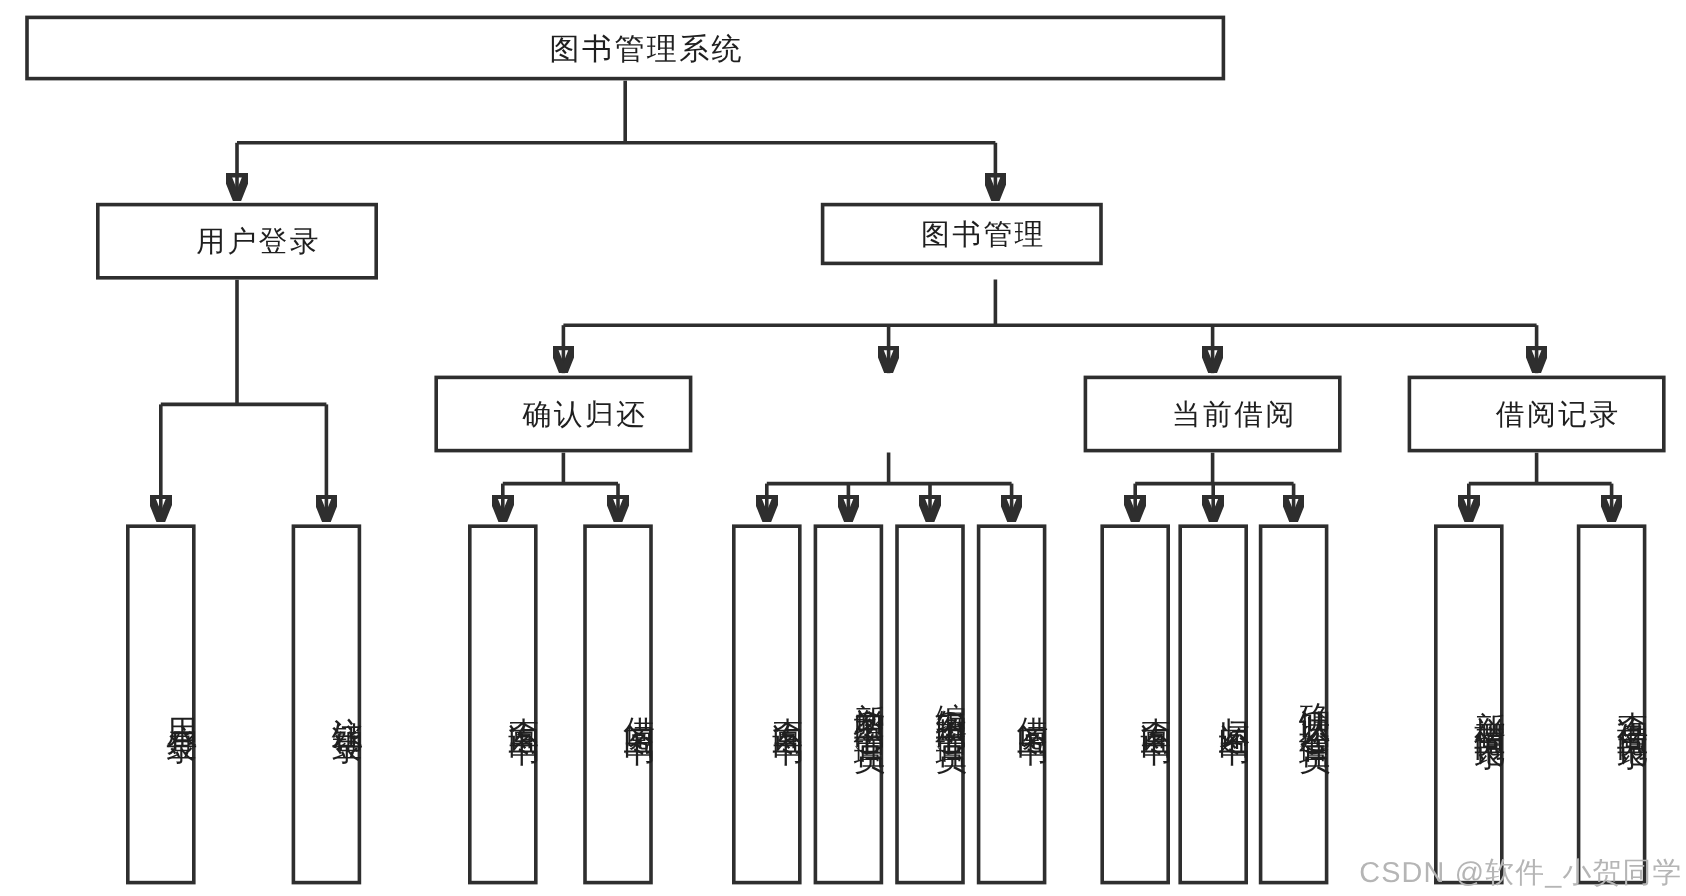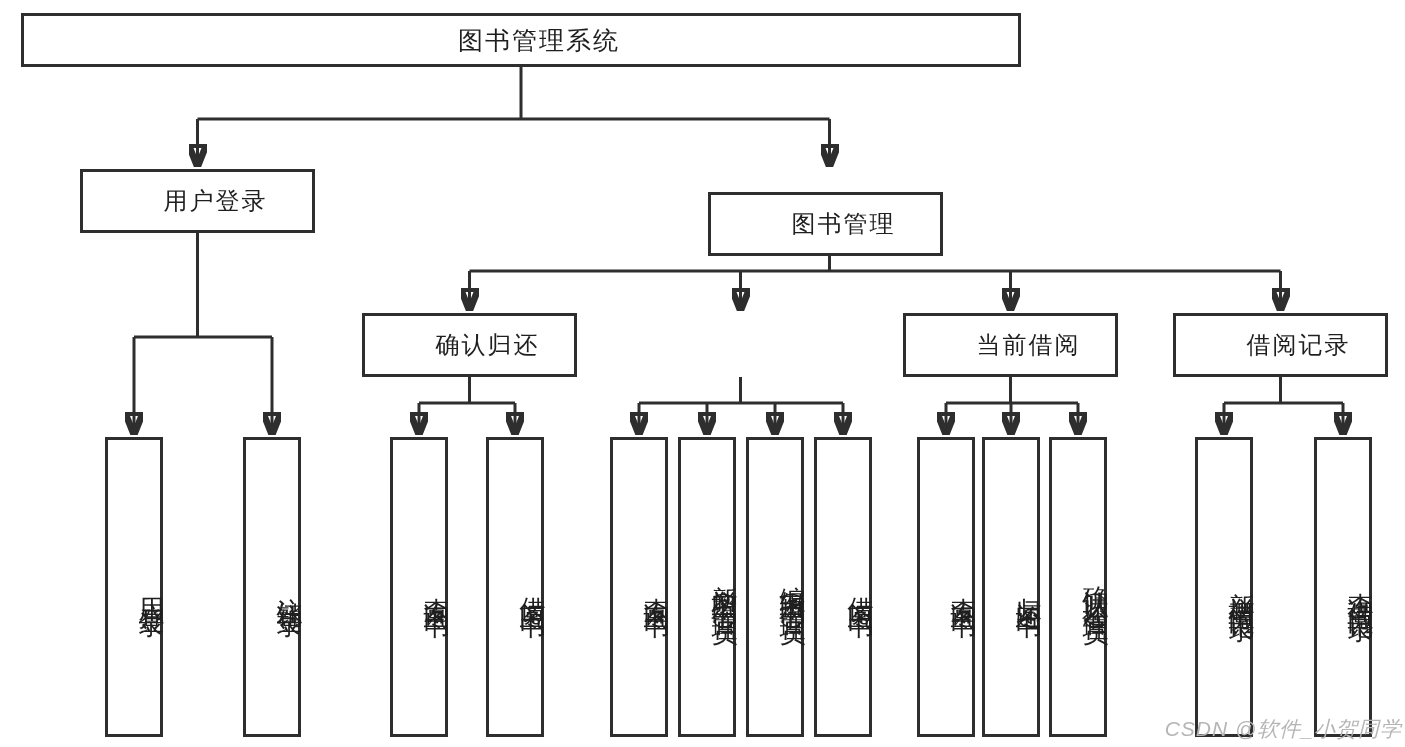--- a/index.html
+++ b/index.html
@@ -39,25 +39,24 @@
     text-orientation: mixed;
     font-size: 26px;
     letter-spacing: 5px;
     white-space: normal;
     line-height: 1;
   }
   .watermark {
     position: absolute;
     right: 3px;
     bottom: 4px;
-    font-size: 21px;
+    font-size: 24px;
     letter-spacing: 1px;
     color: var(--watermark);
     z-index: 5;
-    font-style: italic;
   }
 </style>
 </head>
 <body>
 
 <div class="canvas">
 
   <svg class="wires" viewBox="0 0 1405 747" xmlns="http://www.w3.org/2000/svg">
     <defs>
       <marker id="arrow" viewBox="0 0 10 8" refX="10" refY="4" markerWidth="7.6" markerHeight="6" orient="auto" markerUnits="strokeWidth">
@@ -95,21 +94,21 @@
     <line x1="1078" y1="403" x2="1078" y2="435" marker-end="url(#arrow)"></line>
 
     <path d="M1280.5 377 V403 M1224 403 H1343"></path>
     <line x1="1224" y1="403" x2="1224" y2="435" marker-end="url(#arrow)"></line>
     <line x1="1343" y1="403" x2="1343" y2="435" marker-end="url(#arrow)"></line>
   </svg>
 
   <div class="node rootbox" style="left:21px; top:13px; width:1000px; height:54px;">图书管理系统</div>
 
   <div class="node h" style="left:80px; top:169px; width:235px; height:64px;">用户登录</div>
-  <div class="node h" style="left:708px; top:169px; width:235px; height:64px;margin-top:23px;">图书管理</div>
+  <div class="node h" style="left:684px; top:169px; width:235px; height:52px;">图书管理</div>
 
   <div class="node h" style="left:362px; top:313px; width:215px; height:64px;">确认归还</div>
   <div class="node h" style="left:903px; top:313px; width:215px; height:64px;">当前借阅</div>
   <div class="node h" style="left:1173px; top:313px; width:215px; height:64px;">借阅记录</div>
 
   <div class="node v" style="left:105px; top:437px; width:58px; height:300px;">用户登录</div>
   <div class="node v" style="left:243px; top:437px; width:58px; height:300px;">注销登录</div>
 
   <div class="node v" style="left:390px; top:437px; width:58px; height:300px;">查询图书</div>
   <div class="node v" style="left:486px; top:437px; width:58px; height:300px;">借阅图书</div>

